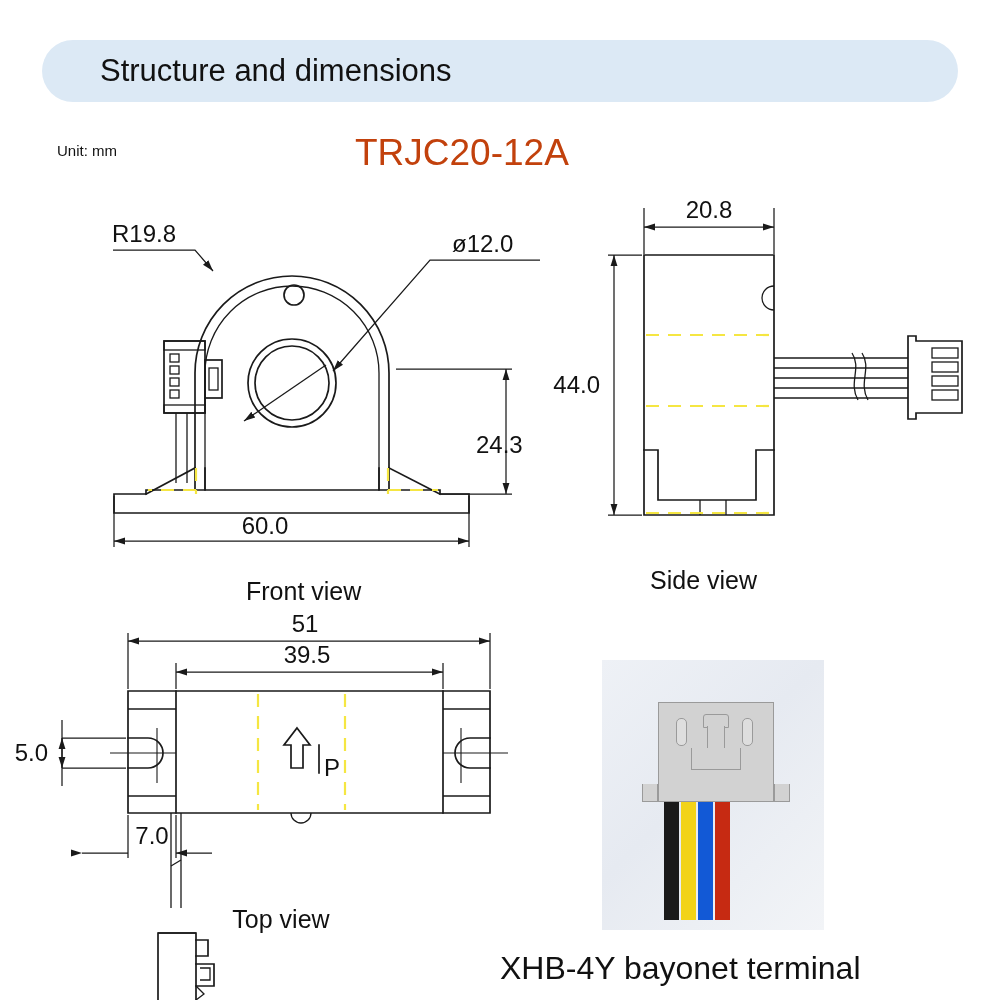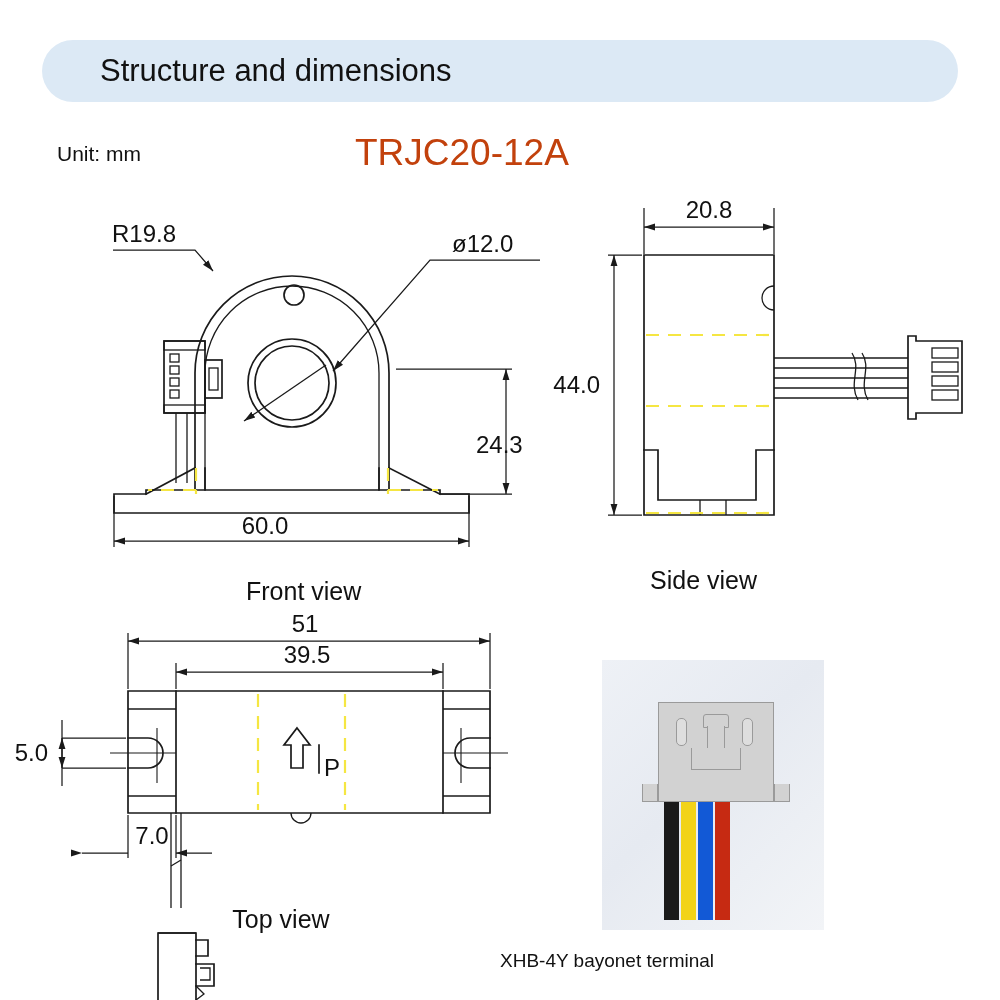--- a/index.html
+++ b/index.html
@@ -38,21 +38,21 @@
     transform: translateY(-50%);
     font-size: 31px;
     color: #111111;
     font-family: "Liberation Sans", sans-serif;
     white-space: nowrap;
   }
   .unit-label {
     position: absolute;
     left: 57px;
     top: 114px;
-    font-size: 21px;
+    font-size: 15px;
     color: #111111;
     font-family: "Liberation Sans", sans-serif;
   }
   .model-title {
     position: absolute;
     left: 355px;
     top: 104px;
     font-size: 37px;
     color: #c2410c;
     font-family: "Liberation Sans", sans-serif;
@@ -197,21 +197,21 @@
     position: absolute;
     font-family: "Liberation Sans", sans-serif;
     font-size: 28px;
     color: #111111;
     top: 0;
   }
   .caption-txt {
     position: absolute;
     left: 500px;
     top: 922px;
-    font-size: 19px;
+    font-size: 32px;
     color: #111111;
     font-family: "Liberation Sans", sans-serif;
     white-space: nowrap;
   }
 </style>
 </head>
 <body>
 
 <div id="page">
 

